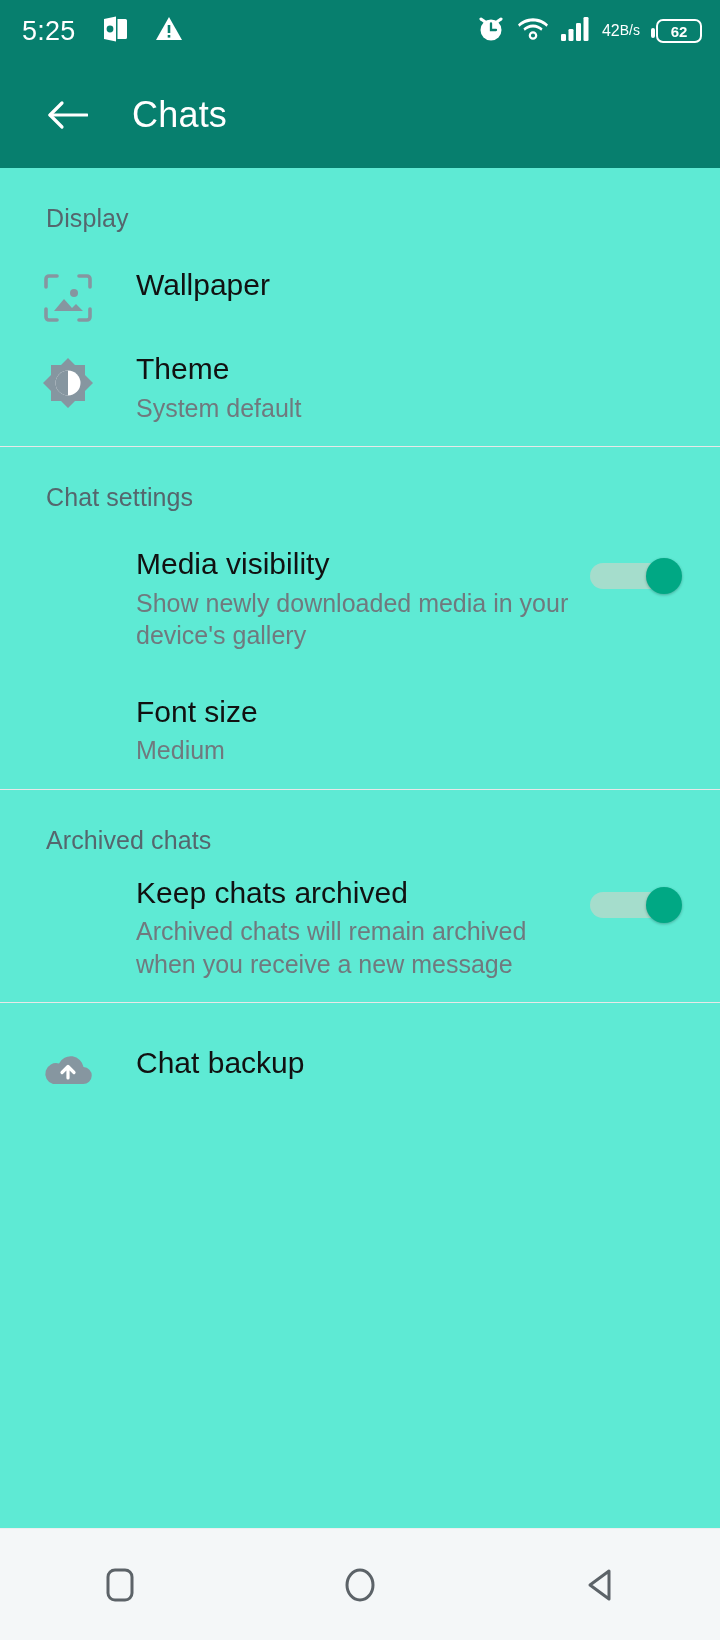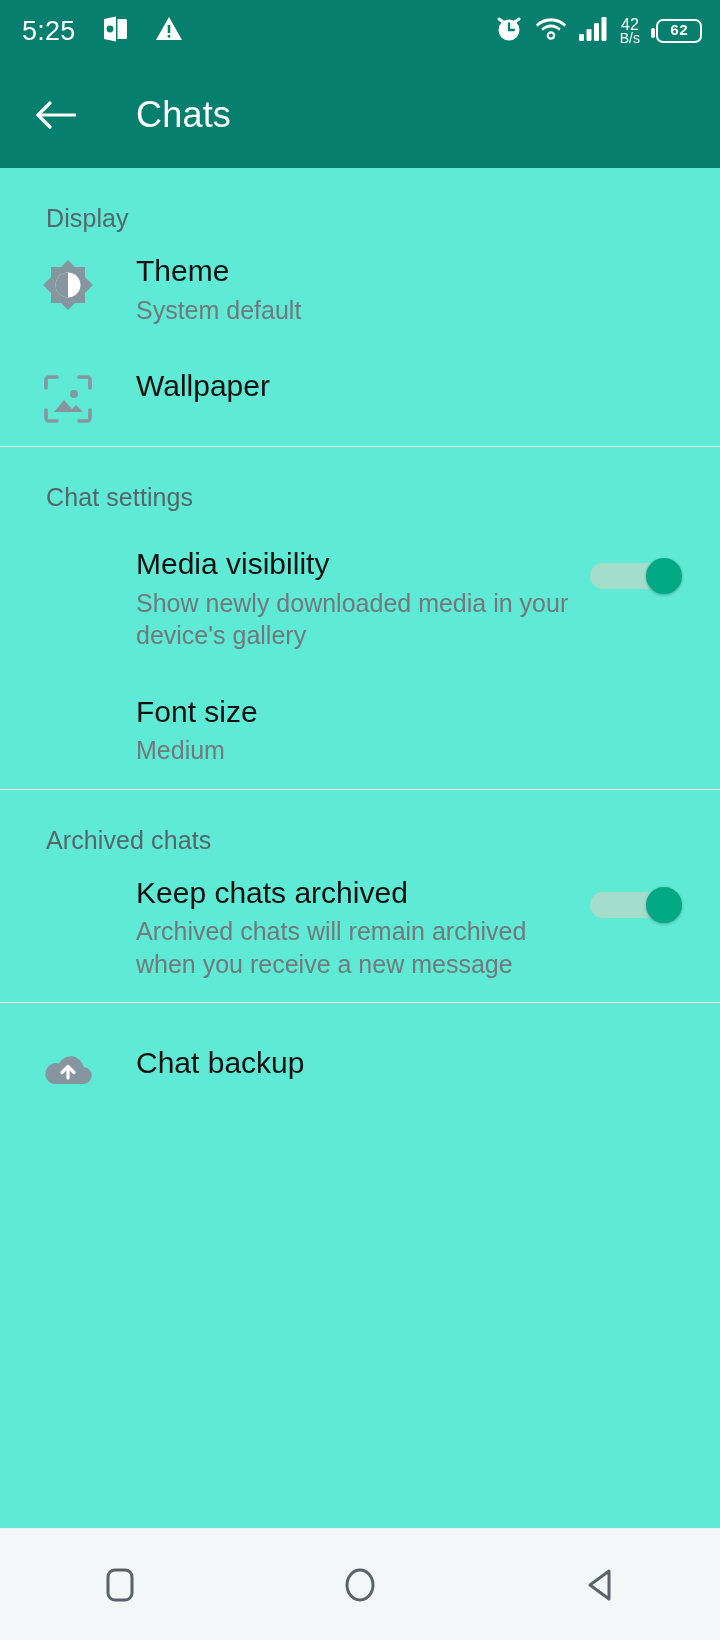--- a/index.html
+++ b/index.html
@@ -13,37 +13,37 @@
 
   
   .statusbar {
     height:62px; background:#00796B; background:#077F6E;
     display:flex; align-items:center; justify-content:space-between;
     padding:0 18px 0 22px; color:#fff; flex:0 0 auto;
   }
   .sb-left { display:flex; align-items:center; gap:27px; }
   .sb-time { font-size:27px; font-weight:400; letter-spacing:.2px; line-height:1; }
   .sb-right { display:flex; align-items:center; gap:13px; }
-  .netspeed { display:flex; flex-direction:column; align-items:center; line-height:.95; margin-left:-2px; }
+  .netspeed { display:flex; flex-direction:row; align-items:center; line-height:.95; margin-left:-2px; }
   .netspeed .n1 { font-size:16px; font-weight:500; }
   .netspeed .n2 { font-size:14px; font-weight:500; }
   .batt {
     width:46px; height:24px; border:2.5px solid #fff; border-radius:7px;
-    display:flex; align-items:center; justify-content:center; position:relative; margin-left:3px;font-family:Liberation Mono, monospace;
+    display:flex; align-items:center; justify-content:center; position:relative; margin-left:3px;
   }
   .batt::before {
     content:""; position:absolute; left:-7px; top:7px; width:4px; height:10px;
     background:#fff; border-radius:2px;
   }
   .batt span { font-size:15px; font-weight:600; line-height:1; }
 
   
   .appbar {
     height:106px; background:#077F6E; display:flex; align-items:center;
-    padding-left:32px; gap:58px; flex:0 0 auto;
+    padding-left:44px; gap:42px; flex:0 0 auto;
   }
   .back-arrow { width:46px; height:46px; display:flex; align-items:center; justify-content:center; cursor:pointer; }
   .appbar-title { color:#fff; font-size:36px; font-weight:500; letter-spacing:.2px; }
 
   
   .content { flex:1 1 auto; background:#5eead4; overflow:hidden; }
   .section { padding-bottom:8px; }
   .section-divider { height:1px; background:#e8e8e8; margin:0; }
   .section-header {
     color:#55666d; font-size:25px; font-weight:500; padding:36px 0 6px 46px; letter-spacing:.1px;
@@ -142,52 +142,52 @@
         <path d="M16 4 L4 16 L16 28" stroke="#fff" stroke-width="3.2" fill="none" stroke-linecap="round" stroke-linejoin="round"></path>
       </svg>
     </div>
     <div class="appbar-title">Chats</div>
   </div>
 
   <div class="content">
 
     <div class="section">
       <div class="section-header">Display</div>
-
-      <div class="row">
-        <div class="row-icon">
-          <svg width="52" height="52" viewBox="0 0 52 52">
-            <path d="M26 1 L33 8 L43 8 L43 18 L51 26 L43 34 L43 44 L33 44 L26 51 L19 44 L9 44 L9 34 L1 26 L9 18 L9 8 L19 8 Z" fill="#8696a0"></path>
-            <circle cx="26" cy="26" r="12.5" fill="#fff"></circle>
-            <path d="M26 13.5 A12.5 12.5 0 0 0 26 38.5 Z" fill="#8696a0"></path>
-          </svg>
-        </div>
-        <div class="row-body">
-          <div class="row-title">Theme</div>
-          <div class="row-sub">System default</div>
-        </div>
-      </div>
 
       <div class="row nospace">
         <div class="row-icon">
           <svg width="50" height="50" viewBox="0 0 50 50">
             <g stroke="#8696a0" stroke-width="3.6" fill="none" stroke-linecap="round">
               <path d="M3 14 V6 a3 3 0 0 1 3-3 h8"></path>
               <path d="M36 3 h8 a3 3 0 0 1 3 3 v8"></path>
               <path d="M47 36 v8 a3 3 0 0 1 -3 3 h-8"></path>
               <path d="M14 47 h-8 a3 3 0 0 1 -3 -3 v-8"></path>
             </g>
             <circle cx="31" cy="20" r="4" fill="#8696a0"></circle>
             <path d="M11 38 L21 26 L29 35 L33 31 L40 38 Z" fill="#8696a0"></path>
           </svg>
         </div>
         <div class="row-body">
           <div class="row-title">Wallpaper</div>
         </div>
       </div>
+
+      <div class="row">
+        <div class="row-icon">
+          <svg width="52" height="52" viewBox="0 0 52 52">
+            <path d="M26 1 L33 8 L43 8 L43 18 L51 26 L43 34 L43 44 L33 44 L26 51 L19 44 L9 44 L9 34 L1 26 L9 18 L9 8 L19 8 Z" fill="#8696a0"></path>
+            <circle cx="26" cy="26" r="12.5" fill="#fff"></circle>
+            <path d="M26 13.5 A12.5 12.5 0 0 0 26 38.5 Z" fill="#8696a0"></path>
+          </svg>
+        </div>
+        <div class="row-body">
+          <div class="row-title">Theme</div>
+          <div class="row-sub">System default</div>
+        </div>
+      </div>
     </div>
 
     <div class="section-divider"></div>
 
     <div class="section">
       <div class="section-header">Chat settings</div>
 
 
       <div class="row nospace">
         <div class="row-icon"></div>

